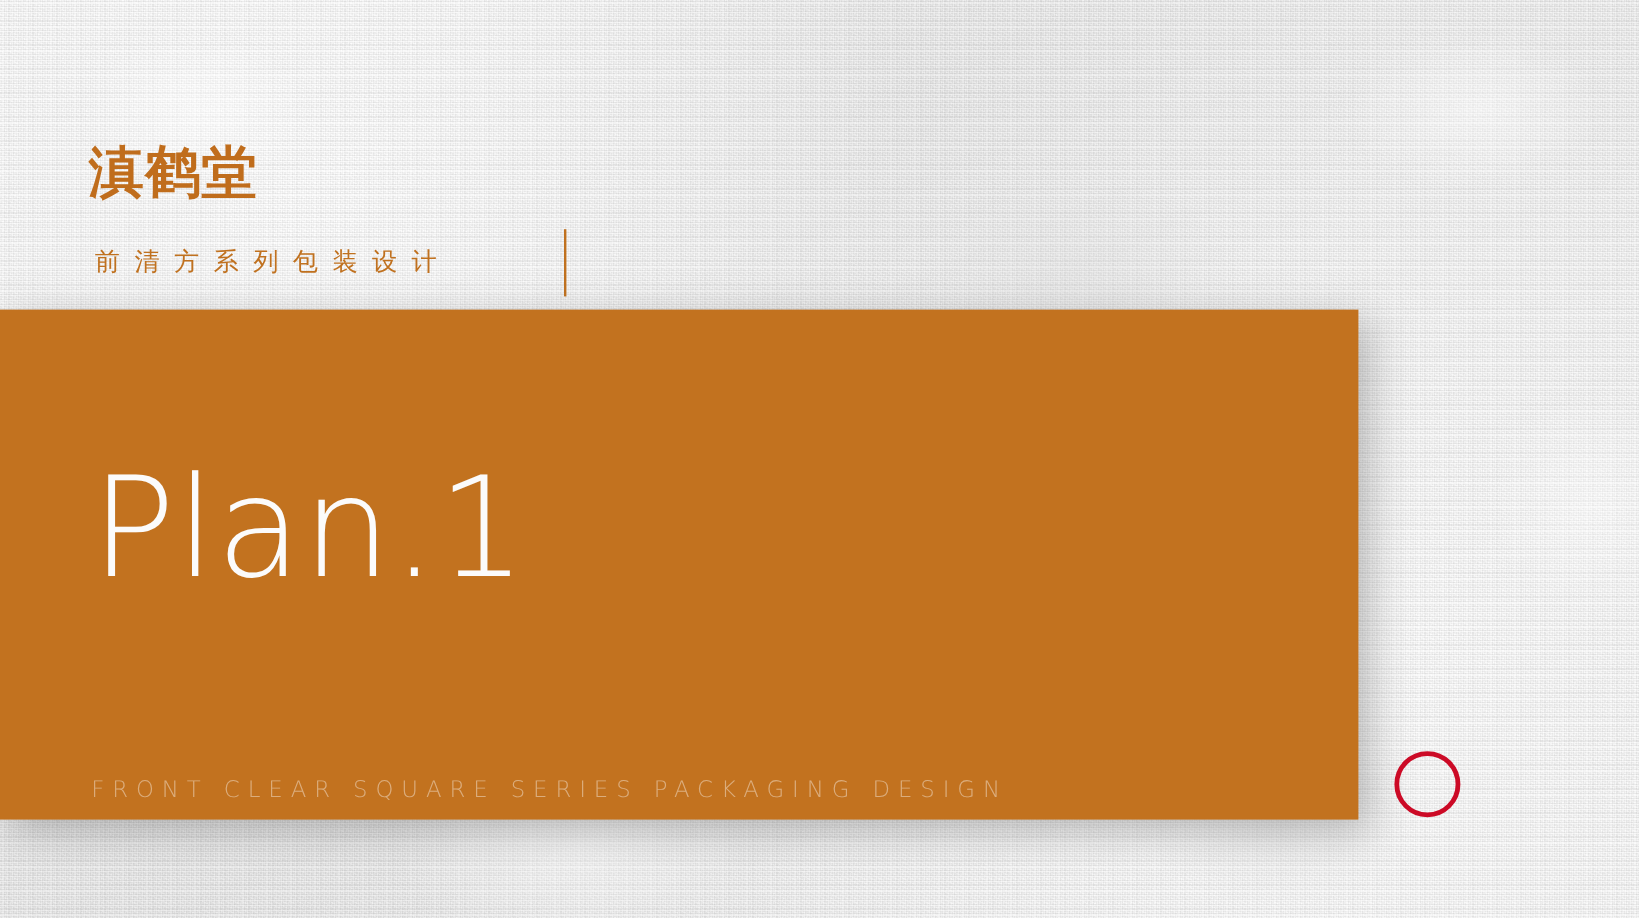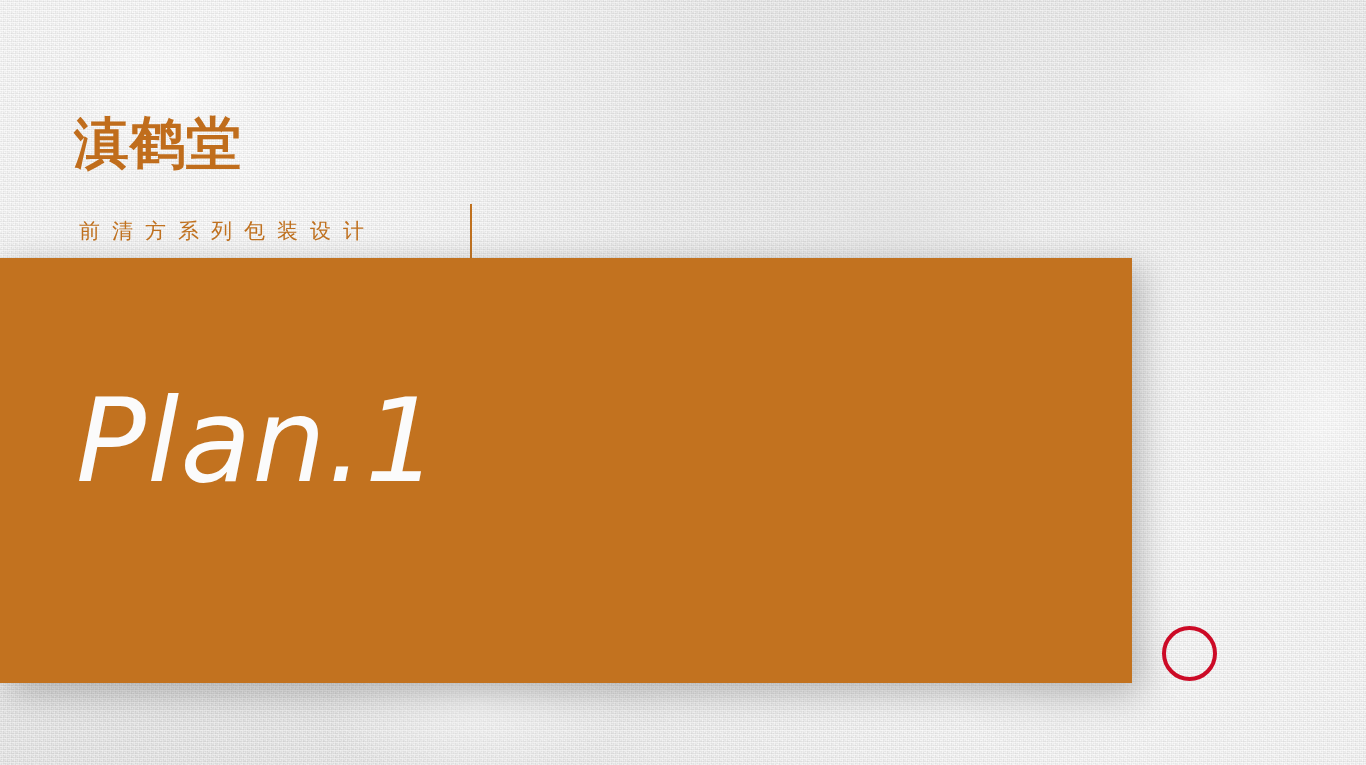--- a/index.html
+++ b/index.html
@@ -71,31 +71,31 @@
   .header {
     position: absolute;
     left: 74px;
     top: 104px;
     width: 700px;
   }
 
   .brand-title {
     font-family: "DejaVu Sans", "Liberation Sans", sans-serif;
     font-weight: 700;
-    font-size: 55px;
+    font-size: 46px;
     line-height: 78px;
     letter-spacing: 1px;
     color: #c06d1c;
     margin: 0;
     white-space: nowrap;
   }
 
   .brand-sub-row {
     position: relative;
-    margin-top: 22px;
+    margin-top: 9px;
     height: 64px;
   }
 
   .brand-subtitle {
     position: absolute;
     left: 5px;
     top: 14px;
     font-family: "DejaVu Sans", "Liberation Sans", sans-serif;
     font-weight: 400;
     font-size: 21px;
@@ -156,21 +156,20 @@
     left: 76px;
     top: 383px;
     font-family: "DejaVu Sans", "Liberation Sans", sans-serif;
     font-weight: 300;
     font-size: 116px;
     line-height: 116px;
     letter-spacing: 1px;
     color: #fbfbfb;
     margin: 0;
     white-space: nowrap;
-    font-style: italic;
   }
 
   .panel-caption {
     position: absolute;
     left: 76px;
     top: 646px;
     font-family: "DejaVu Sans", "Liberation Sans", sans-serif;
     font-weight: 300;
     font-size: 19px;
     line-height: 24px;
@@ -211,16 +210,17 @@
 
     </div>
   </div>
 
   <div class="panel-shadow"></div>
 
   <div class="panel"></div>
 
   <h2 class="plan-title">Plan.1</h2>
 
+  <p class="panel-caption">FRONT CLEAR SQUARE SERIES PACKAGING DESIGN</p>
 
   <div class="accent-circle"></div>
 
 </div>
 
 </body></html>

